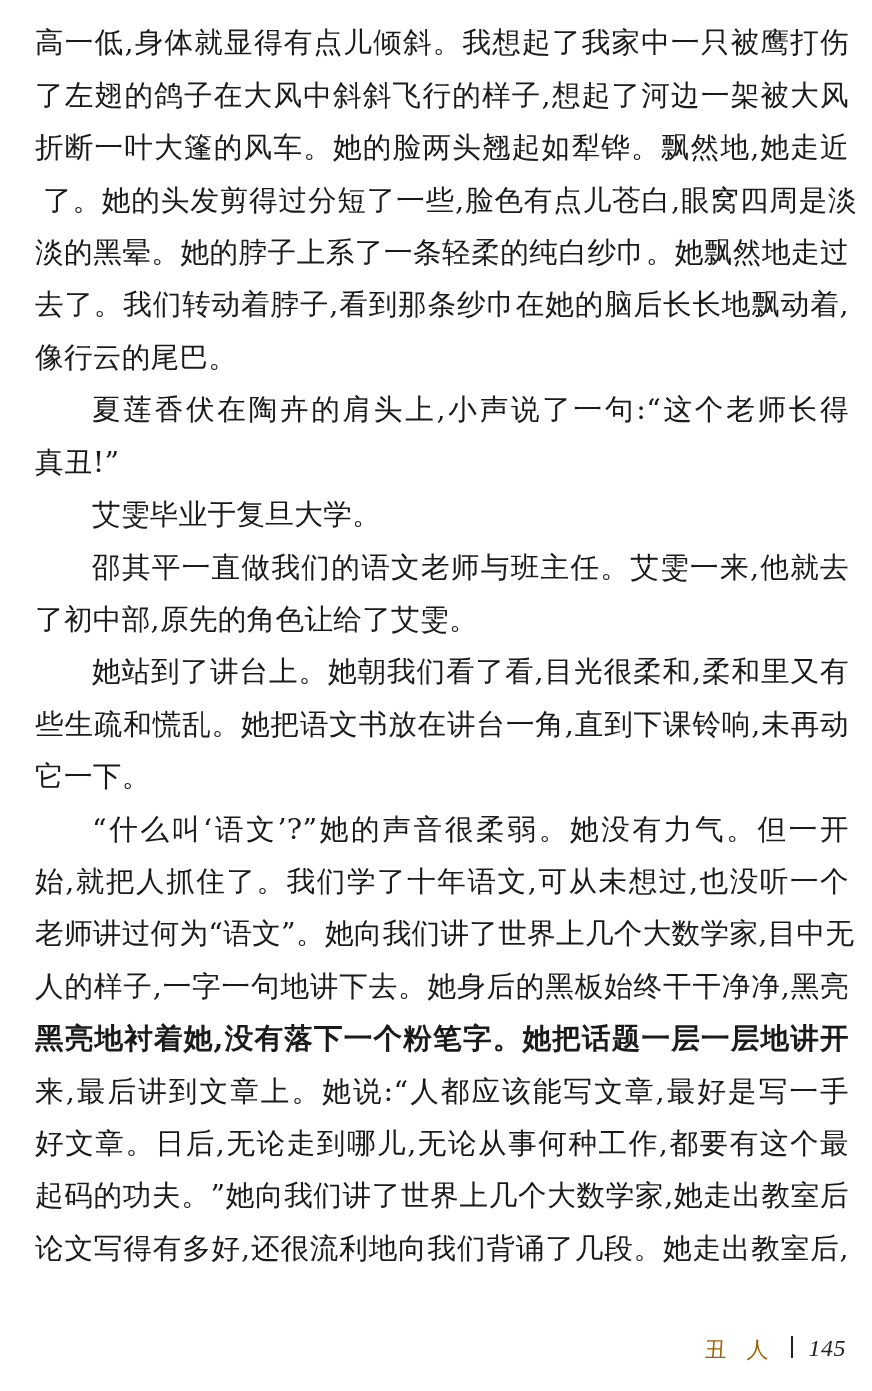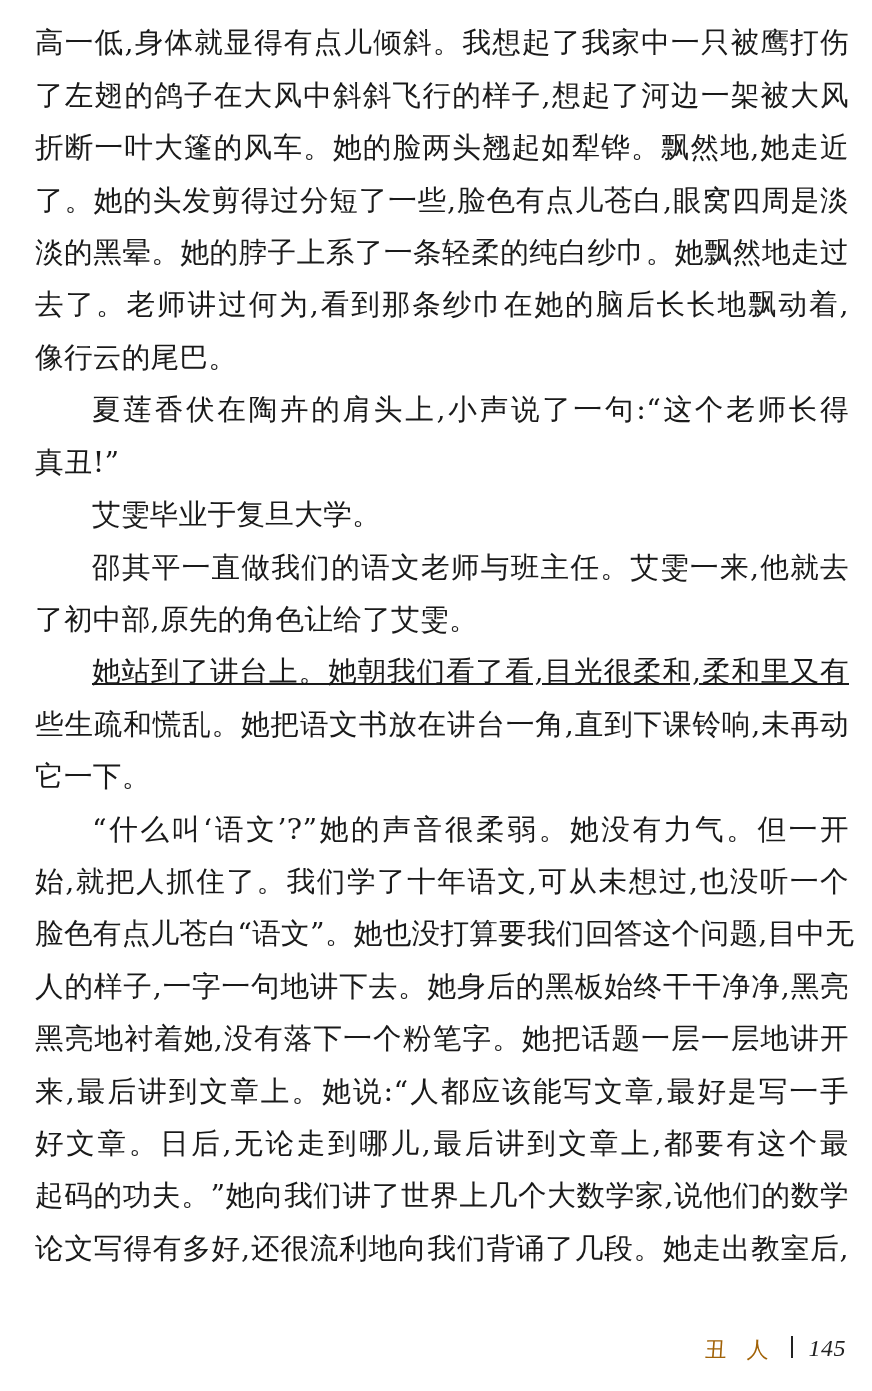--- a/index.html
+++ b/index.html
@@ -73,40 +73,40 @@
       top: -2px;
     }
   </style>
 </head>
 <body>
 
 <div class="page">
   <div class="line" style="top: 22px;">高一低,身体就显得有点儿倾斜。我想起了我家中一只被鹰打伤</div>
   <div class="line" style="top: 75px;">了左翅的鸽子在大风中斜斜飞行的样子,想起了河边一架被大风</div>
   <div class="line" style="top: 127px;">折断一叶大篷的风车。她的脸两头翘起如犁铧。飘然地,她走近</div>
-  <div class="line" style="top: 180px;">了。她的头发剪得过分短了一些,脸色有点儿苍白,眼窝四周是淡</div>
+  <div class="line" style="top: 180px; margin-left: 8px;">了。她的头发剪得过分短了一些,脸色有点儿苍白,眼窝四周是淡</div>
   <div class="line" style="top: 232px;">淡的黑晕。她的脖子上系了一条轻柔的纯白纱巾。她飘然地走过</div>
-  <div class="line" style="top: 284px;">去了。老师讲过何为,看到那条纱巾在她的脑后长长地飘动着,</div>
+  <div class="line" style="top: 284px;">去了。我们转动着脖子,看到那条纱巾在她的脑后长长地飘动着,</div>
   <div class="line short" style="top: 337px;">像行云的尾巴。</div>
   <div class="line indent" style="top: 389px;">夏莲香伏在陶卉的肩头上,小声说了一句:“这个老师长得</div>
   <div class="line short" style="top: 442px;">真丑!”</div>
   <div class="line indent short" style="top: 494px;">艾雯毕业于复旦大学。</div>
   <div class="line indent" style="top: 547px;">邵其平一直做我们的语文老师与班主任。艾雯一来,他就去</div>
   <div class="line short" style="top: 599px;">了初中部,原先的角色让给了艾雯。</div>
-  <div class="line indent" style="top: 651px; text-decoration: underline;">她站到了讲台上。她朝我们看了看,目光很柔和,柔和里又有</div>
+  <div class="line indent" style="top: 651px;">她站到了讲台上。她朝我们看了看,目光很柔和,柔和里又有</div>
   <div class="line" style="top: 704px;">些生疏和慌乱。她把语文书放在讲台一角,直到下课铃响,未再动</div>
   <div class="line short" style="top: 756px;">它一下。</div>
   <div class="line indent" style="top: 809px;">“什么叫‘语文’?”她的声音很柔弱。她没有力气。但一开</div>
   <div class="line" style="top: 861px;">始,就把人抓住了。我们学了十年语文,可从未想过,也没听一个</div>
-  <div class="line" style="top: 913px;">脸色有点儿苍白“语文”。她也没打算要我们回答这个问题,目中无</div>
+  <div class="line" style="top: 913px;">老师讲过何为“语文”。她向我们讲了世界上几个大数学家,目中无</div>
   <div class="line" style="top: 966px;">人的样子,一字一句地讲下去。她身后的黑板始终干干净净,黑亮</div>
-  <div class="line" style="top: 1018px;">黑亮地衬着她,没有落下一个粉笔字。她把话题一层一层地讲开</div>
+  <div class="line" style="top: 1018px; font-weight: bold;">黑亮地衬着她,没有落下一个粉笔字。她把话题一层一层地讲开</div>
   <div class="line" style="top: 1071px;">来,最后讲到文章上。她说:“人都应该能写文章,最好是写一手</div>
-  <div class="line" style="top: 1123px;">好文章。日后,无论走到哪儿,最后讲到文章上,都要有这个最</div>
-  <div class="line" style="top: 1175px;">起码的功夫。”她向我们讲了世界上几个大数学家,说他们的数学</div>
+  <div class="line" style="top: 1123px;">好文章。日后,无论走到哪儿,无论从事何种工作,都要有这个最</div>
+  <div class="line" style="top: 1175px;">起码的功夫。”她向我们讲了世界上几个大数学家,她走出教室后</div>
   <div class="line" style="top: 1228px;">论文写得有多好,还很流利地向我们背诵了几段。她走出教室后,</div>
 
   <div class="footer">
     <span class="running-title">丑人</span>
     <span class="divider"></span>
     <span class="page-number">145</span>
   </div>
 </div>
 
 </body></html>

